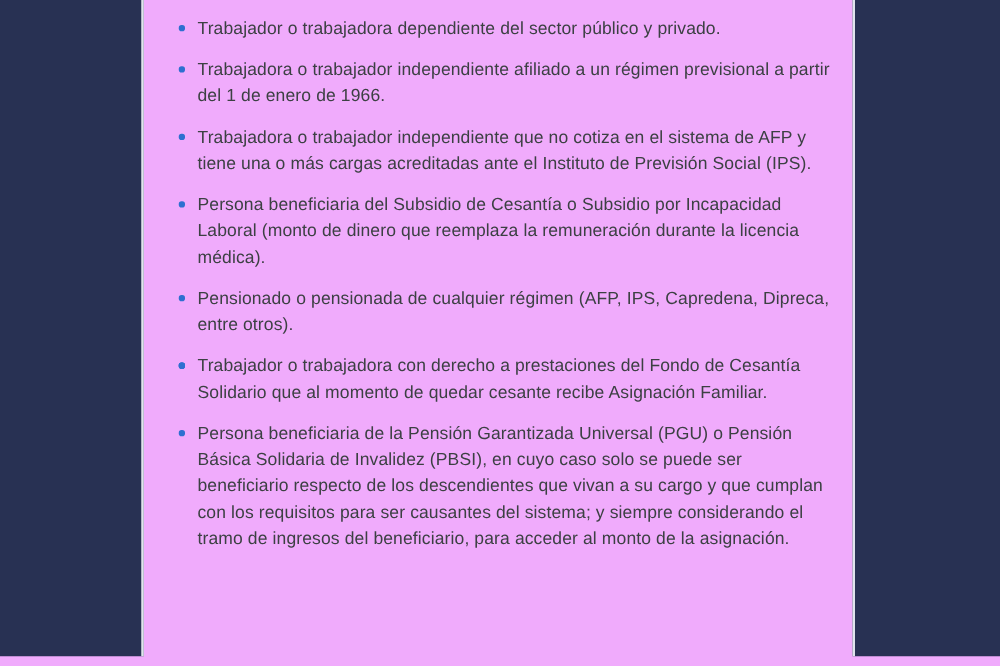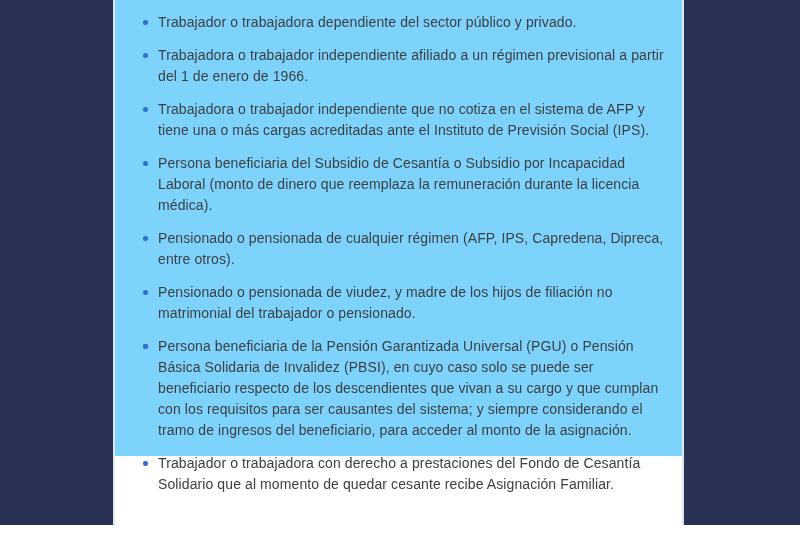--- a/index.html
+++ b/index.html
@@ -7,22 +7,22 @@
     padding: 0;
     width: 800px;
     height: 533px;
     background: #ffffff;
     overflow: hidden;
     font-family: "Liberation Sans", "DejaVu Sans", sans-serif;
   }
   .stage {
     position: relative;
     width: 800px;
-    height: 456px;
-    background: #7dd3fc;
+    height: 533px;
+    background: #f0abfc;
   }
   .side-band {
     position: absolute;
     top: 0;
     height: 525px;
     background: #283153;
   }
   .side-band.left {
     left: 0;
     width: 113px;
@@ -91,30 +91,29 @@
       <li>
         <span class="bullet-dot"></span>
         <span>Persona beneficiaria del Subsidio de Cesantía o Subsidio por Incapacidad Laboral (monto de dinero que reemplaza la remuneración durante la licencia médica).</span>
       </li>
       <li>
         <span class="bullet-dot"></span>
         <span>Pensionado o pensionada de cualquier régimen (AFP, IPS, Capredena, Dipreca, entre otros).</span>
       </li>
       <li>
         <span class="bullet-dot"></span>
-        <span>Pensionado o pensionada de viudez, y madre de los hijos de filiación no matrimonial del trabajador o pensionado.</span>
       </li>
       <li>
         <span class="bullet-dot"></span>
       </li>
       <li>
         <span class="bullet-dot"></span>
-        <span>Persona beneficiaria de la Pensión Garantizada Universal (PGU) o Pensión Básica Solidaria de Invalidez (PBSI), en cuyo caso solo se puede ser beneficiario respecto de los descendientes que vivan a su cargo y que cumplan con los requisitos para ser causantes del sistema; y siempre considerando el tramo de ingresos del beneficiario, para acceder al monto de la asignación.</span>
+        <span>Trabajador o trabajadora con derecho a prestaciones del Fondo de Cesantía Solidario que al momento de quedar cesante recibe Asignación Familiar.</span>
       </li>
       <li>
         <span class="bullet-dot"></span>
-        <span>Trabajador o trabajadora con derecho a prestaciones del Fondo de Cesantía Solidario que al momento de quedar cesante recibe Asignación Familiar.</span>
+        <span>Persona beneficiaria de la Pensión Garantizada Universal (PGU) o Pensión Básica Solidaria de Invalidez (PBSI), en cuyo caso solo se puede ser beneficiario respecto de los descendientes que vivan a su cargo y que cumplan con los requisitos para ser causantes del sistema; y siempre considerando el tramo de ingresos del beneficiario, para acceder al monto de la asignación.</span>
       </li>
 
     </ul>
   </div>
 
 </div>
 
 </body></html>

